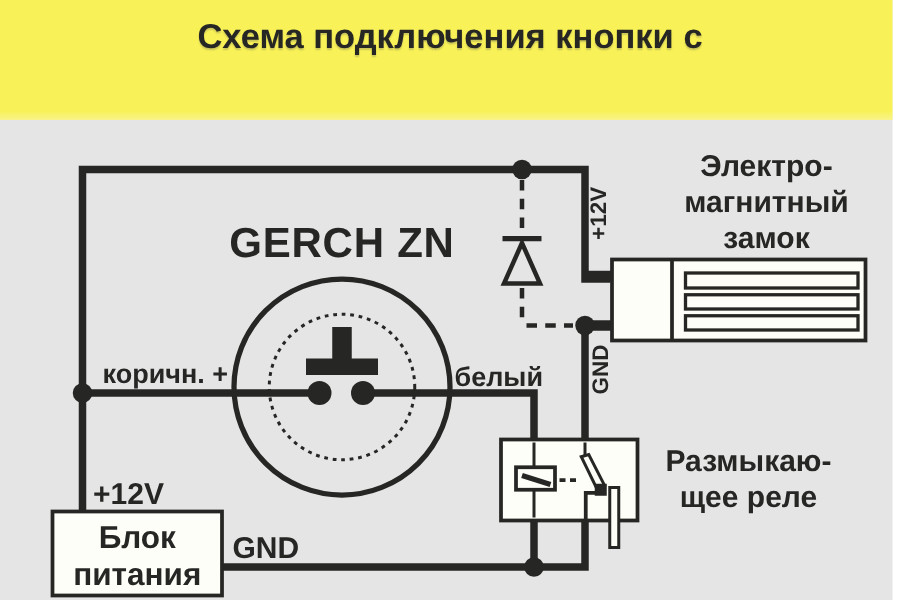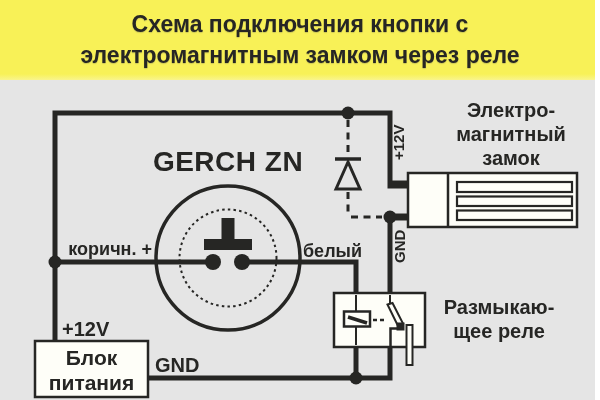--- a/index.html
+++ b/index.html
@@ -25,21 +25,20 @@
   .ink{fill:#262624;}
   text{fill:#262624;font-weight:bold;font-family:"Liberation Sans",sans-serif;}
 </style>
 </head>
 <body>
 
 <div id="stage">
 
   <div id="hdr">
     <div class="tl">Схема подключения кнопки с</div>
-    <div class="tl">электромагнитным замком через реле</div>
   </div>
 
   <svg width="600" height="320" viewBox="0 80 600 320">
 
     <polyline class="wire" points="55,341 55,113 390,113 390,186 407,186"></polyline>
     <line class="wire" x1="55" y1="262" x2="212" y2="262"></line>
     <polyline class="wire" points="242,262 356,262 356,295"></polyline>
     <line class="wire" x1="356" y1="345" x2="356" y2="378"></line>
     <polyline class="wire" points="148,378 390,378 390,345"></polyline>
     <polyline class="wire" points="407,217 390,217 390,295"></polyline>

